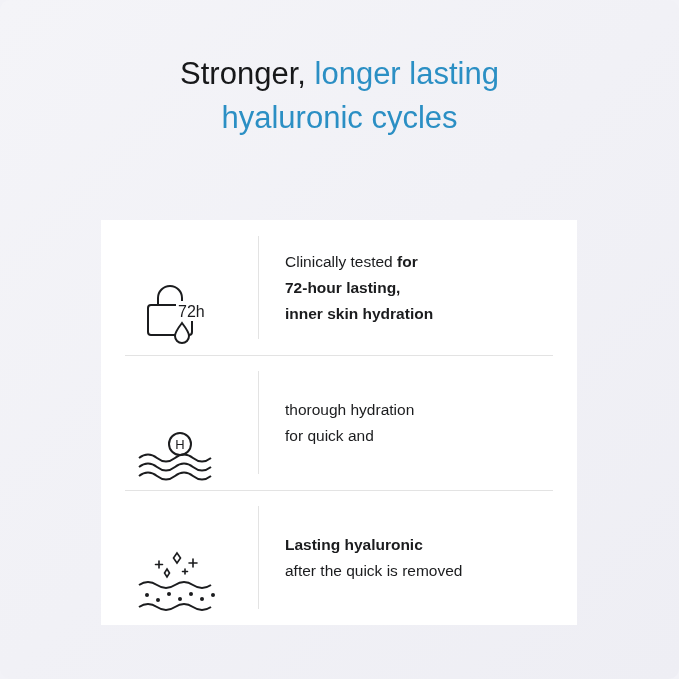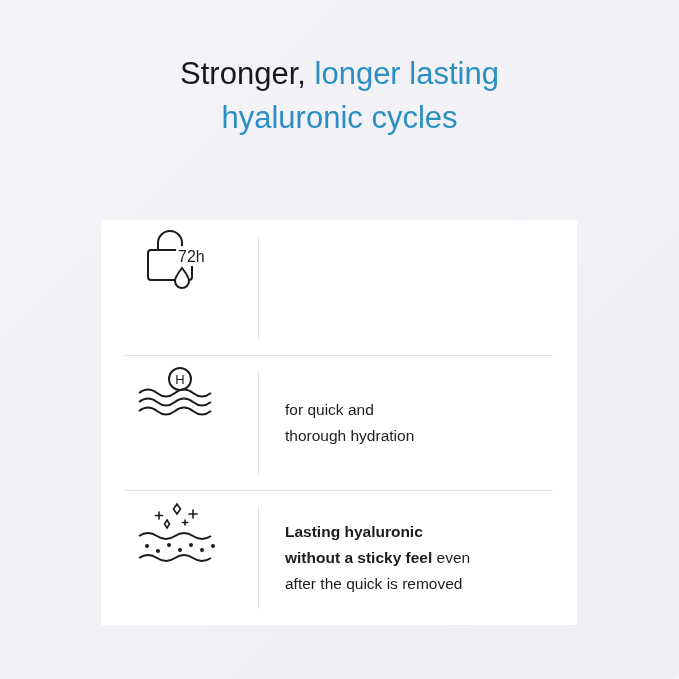--- a/index.html
+++ b/index.html
@@ -62,21 +62,21 @@
     right: 24px;
     top: 0;
     height: 1px;
     background: #e3e3e3;
   }
   .icon-cell {
     width: 158px;
     min-width: 158px;
     height: 100%;
     display: flex;
-    align-items: flex-start;
+    align-items: flex-end;
     justify-content: center;
     position: relative;
   }
   .icon-cell:after {
     content: "";
     position: absolute;
     right: 0;
     top: 16px;
     bottom: 16px;
     width: 1px;
@@ -116,38 +116,49 @@
     <div class="row">
       <div class="icon-cell">
         <svg width="96" height="80" viewBox="0 0 96 80" fill="none" xmlns="http://www.w3.org/2000/svg">
           <path d="M26 30 v-7 a12 12 0 0 1 24 0 v7" stroke="#1b1c1e" stroke-width="2" fill="none"></path>
           <rect x="16" y="30" width="44" height="30" rx="3" stroke="#1b1c1e" stroke-width="2" fill="#fff"></rect>
           <rect x="44" y="26" width="34" height="20" fill="#fff"></rect>
           <text x="46" y="42" font-family="Liberation Sans, sans-serif" font-size="16" fill="#1b1c1e">72h</text>
           <path d="M50 48 c0 0 -7 9 -7 13 a7 7 0 0 0 14 0 c0 -4 -7 -13 -7 -13 z" stroke="#1b1c1e" stroke-width="2" fill="#fff"></path>
         </svg>
       </div>
+      <div class="text-cell">
+        <div>
+          <span class="n">Clinically tested </span><span class="b">for</span>
+        </div>
+        <div>
+          <span class="b">72-hour lasting,</span>
+        </div>
+        <div>
+          <span class="b">inner skin hydration</span>
+        </div>
+      </div>
     </div>
 
     <div class="row">
       <div class="icon-cell">
         <svg width="110" height="70" viewBox="0 0 110 70" fill="none" xmlns="http://www.w3.org/2000/svg">
           <circle cx="55" cy="24" r="11" stroke="#1b1c1e" stroke-width="2" fill="#fff"></circle>
           <text x="55" y="29" text-anchor="middle" font-family="Liberation Sans, sans-serif" font-size="13" fill="#1b1c1e">H</text>
           <path d="M14 38 q9 -7 18 0 t18 0 t18 0 t18 0" stroke="#1b1c1e" stroke-width="2" fill="none"></path>
           <path d="M14 47 q9 -7 18 0 t18 0 t18 0 t18 0" stroke="#1b1c1e" stroke-width="2" fill="none"></path>
           <path d="M14 56 q9 -7 18 0 t18 0 t18 0 t18 0" stroke="#1b1c1e" stroke-width="2" fill="none"></path>
         </svg>
       </div>
       <div class="text-cell">
         <div>
-          <span class="n">for quick and</span>
+          <span class="n">thorough hydration</span>
         </div>
         <div>
-          <span class="n">thorough hydration</span>
+          <span class="n">for quick and</span>
         </div>
       </div>
     </div>
 
     <div class="row">
       <div class="icon-cell">
         <svg width="110" height="86" viewBox="0 0 110 86" fill="none" xmlns="http://www.w3.org/2000/svg">
           <g stroke="#1b1c1e" stroke-width="1.6" stroke-linecap="round">
             <path d="M34 22 v7 M30.5 25.5 h7"></path>
             <path d="M52 14 l3.5 5 l-3.5 5 l-3.5 -5 z" fill="none"></path>
@@ -166,22 +177,19 @@
             <circle cx="77" cy="60" r="2"></circle>
             <circle cx="88" cy="56" r="2"></circle>
           </g>
         </svg>
       </div>
       <div class="text-cell">
         <div>
           <span class="b">Lasting hyaluronic</span>
         </div>
         <div>
-          <span class="b">without a sticky feel</span><span class="n"> even</span>
-        </div>
-        <div>
           <span class="n">after the quick is removed</span>
         </div>
       </div>
     </div>
 
   </div>
 </div>
 
 </body></html>

